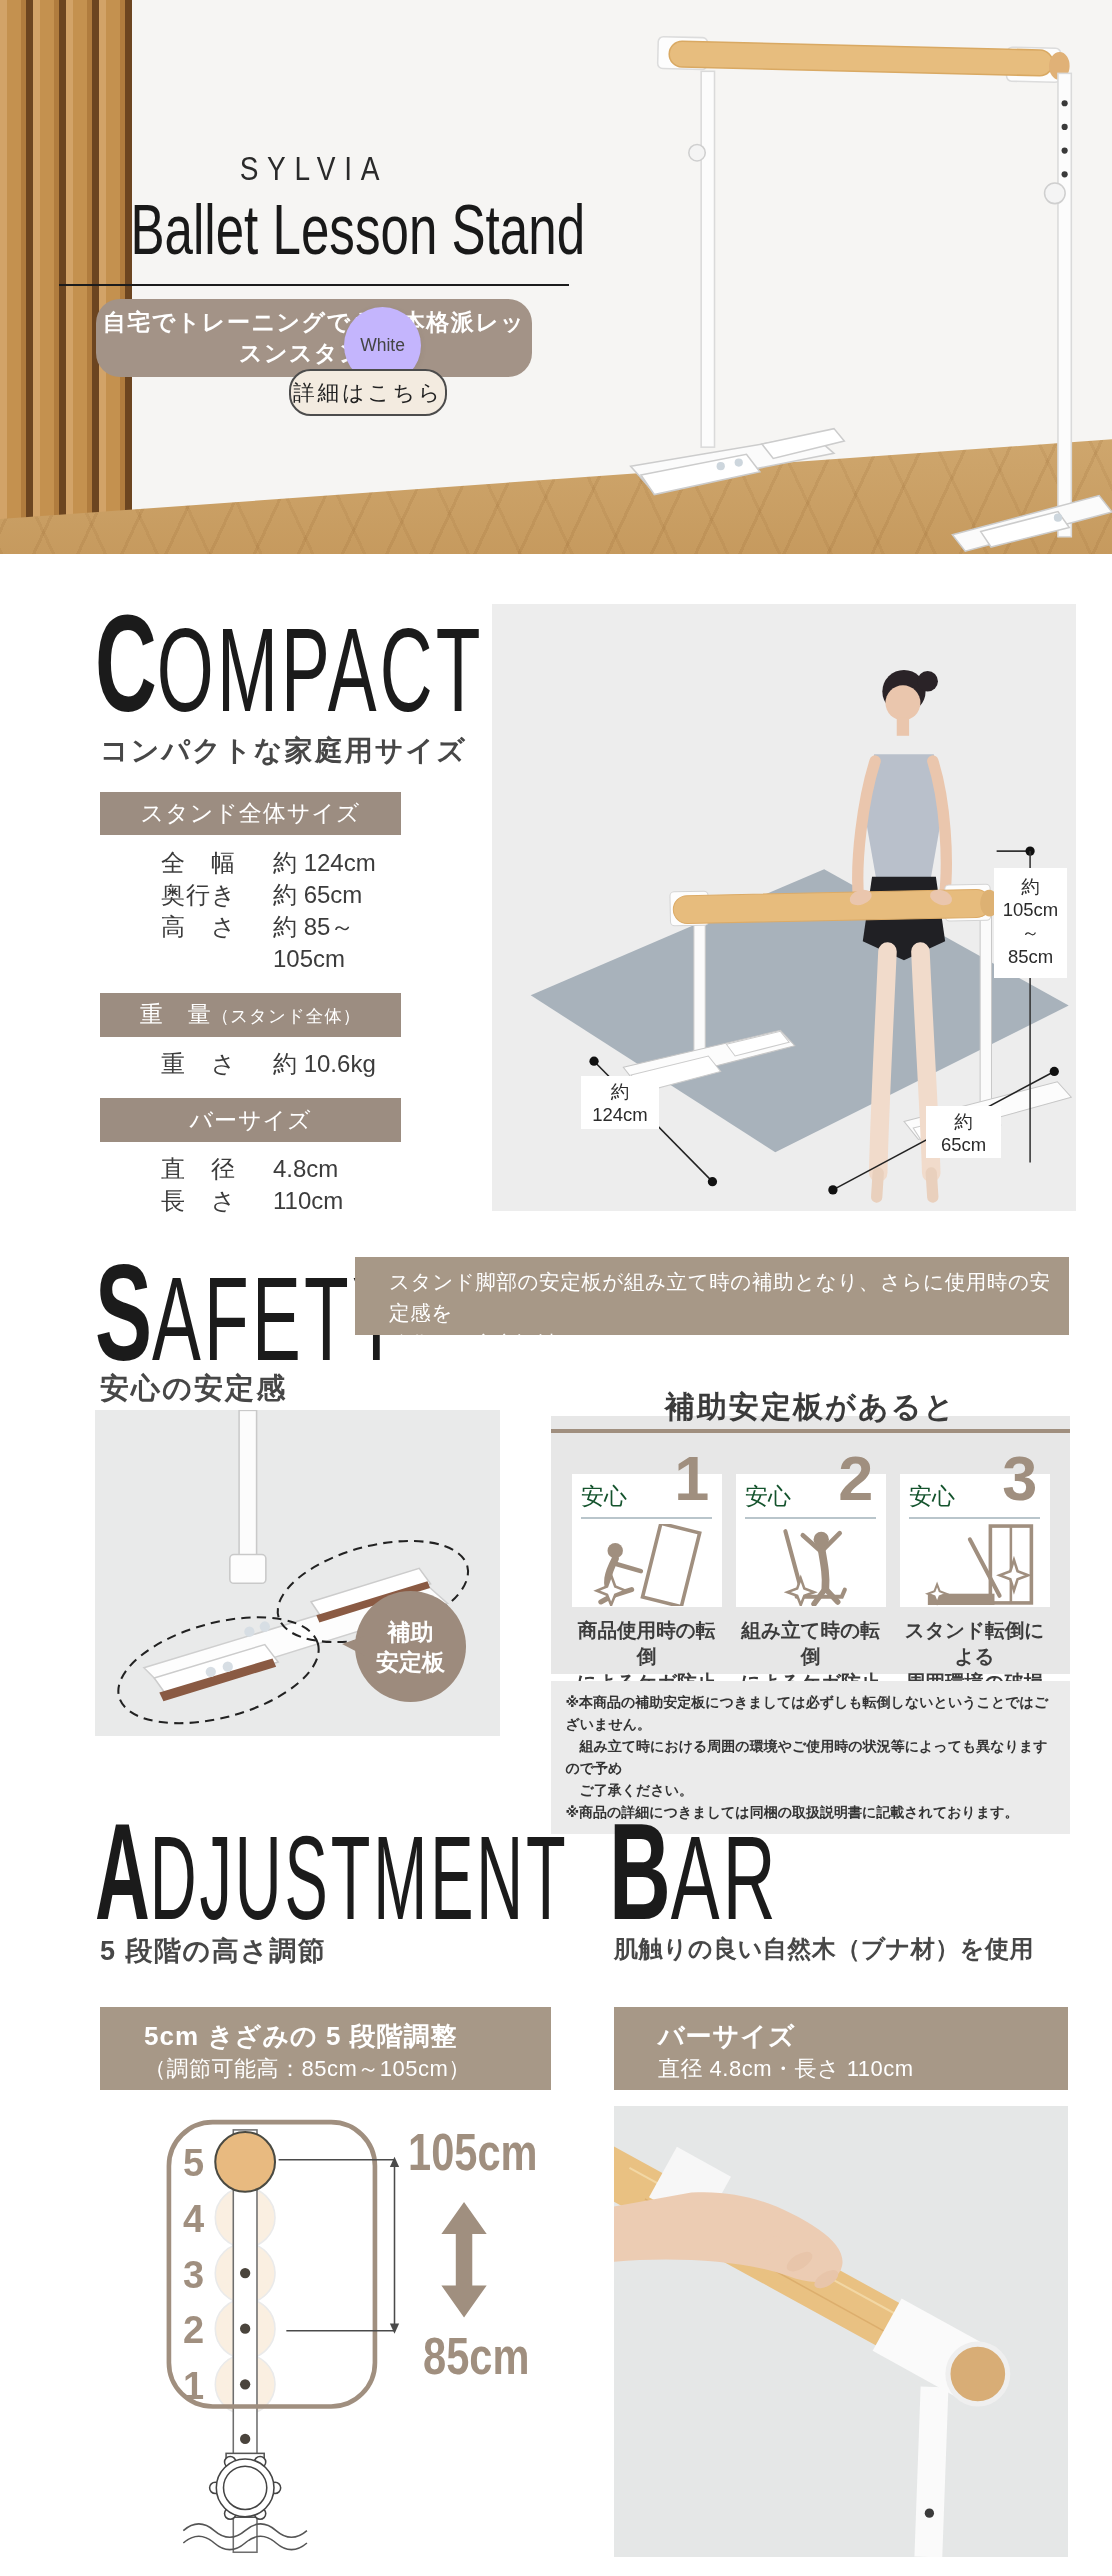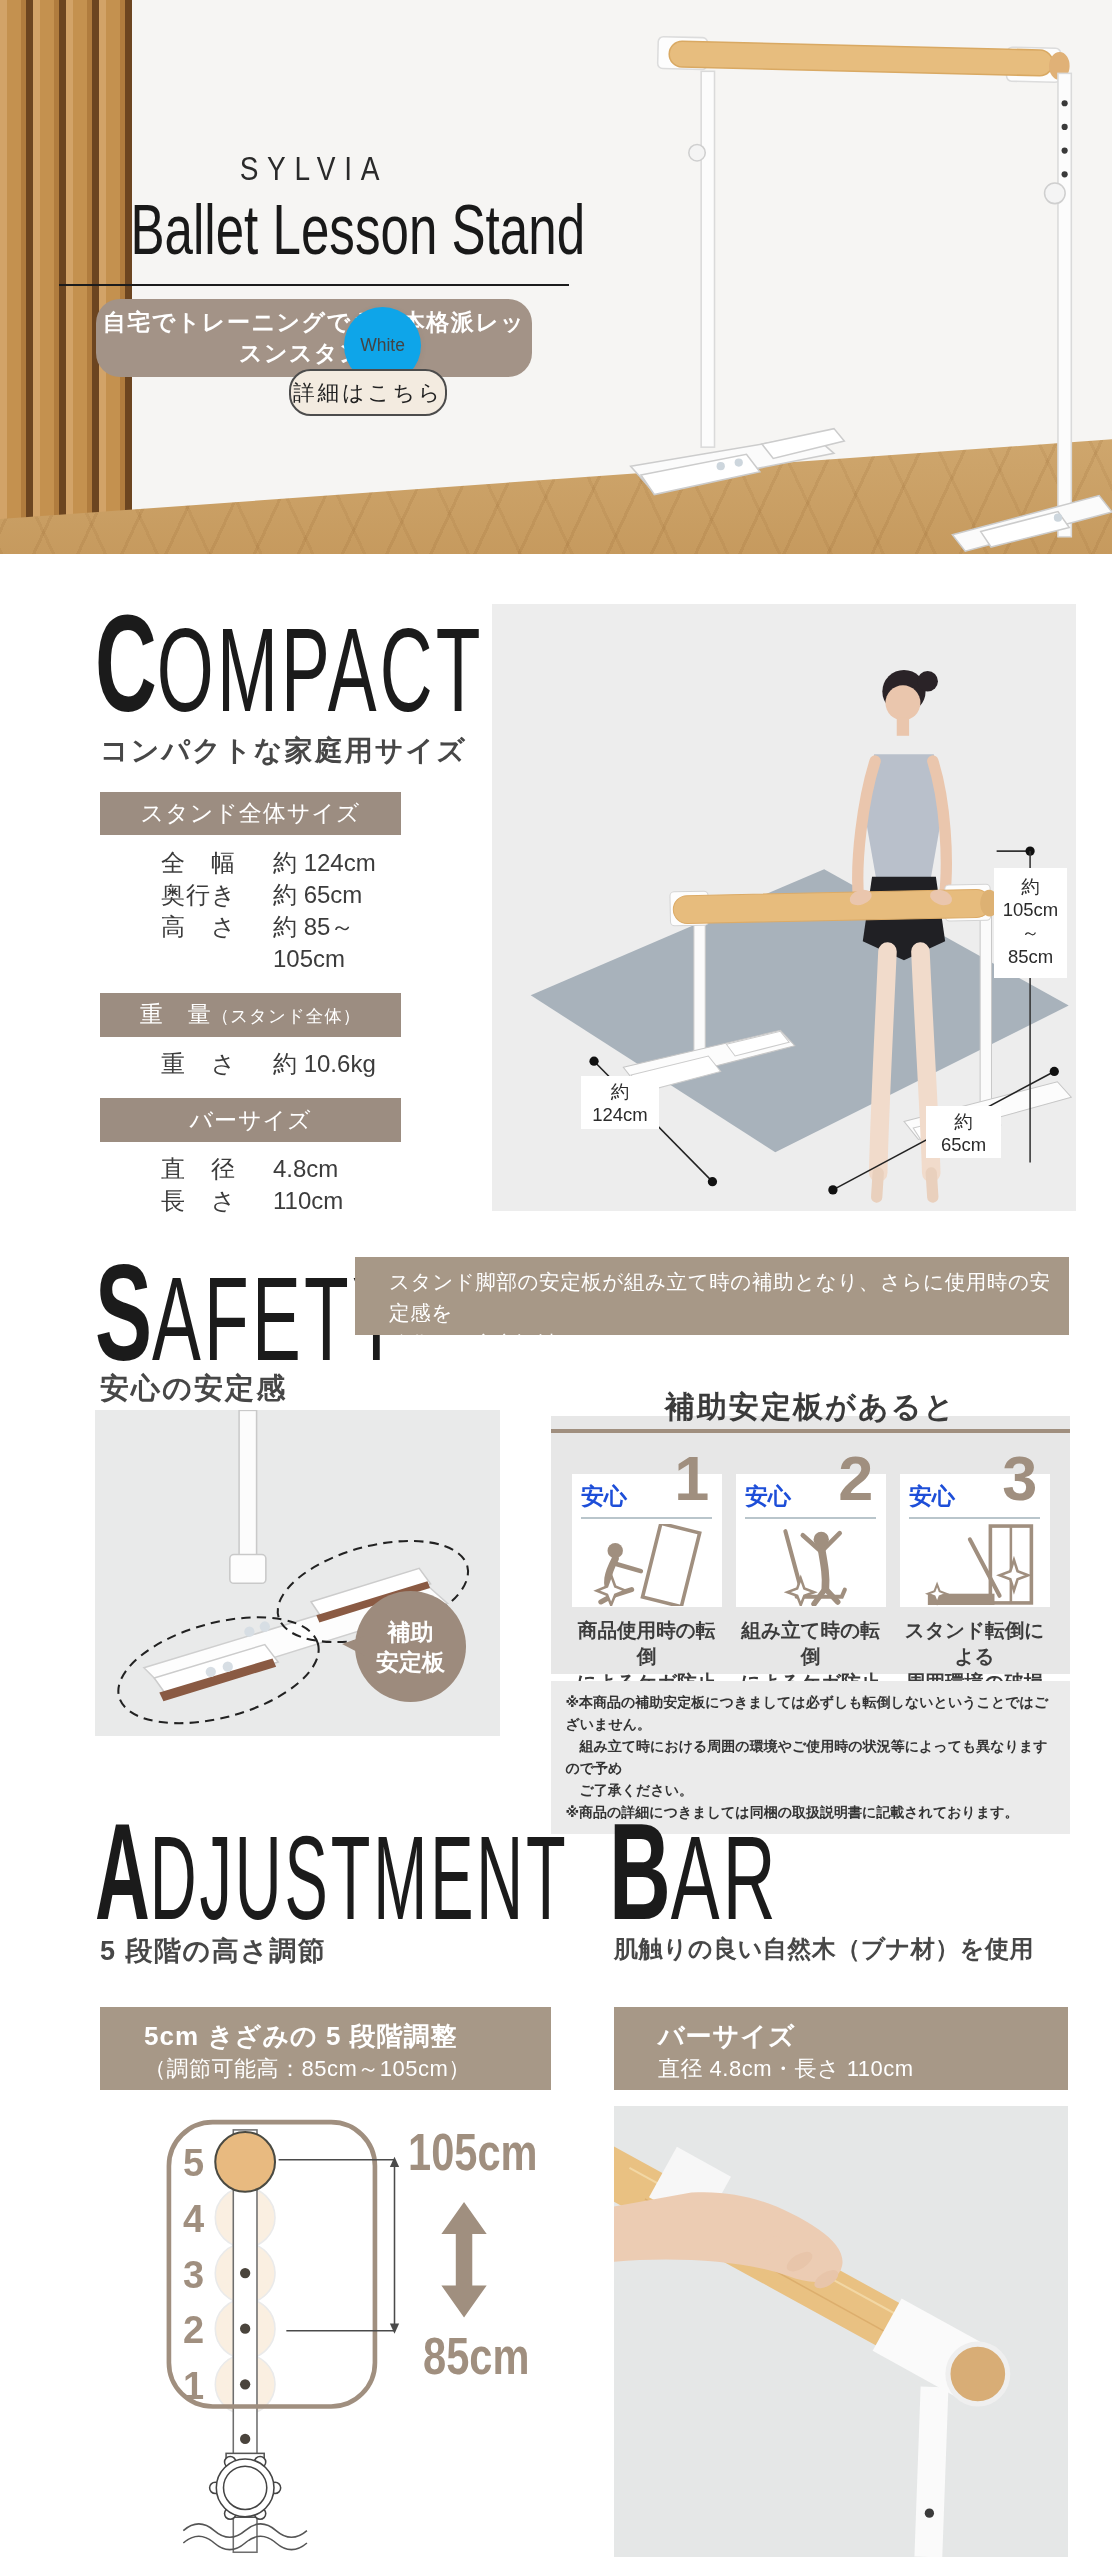--- a/index.html
+++ b/index.html
@@ -16,21 +16,21 @@
       repeating-linear-gradient(115deg,rgba(120,70,20,.10) 0 3.1px,rgba(0,0,0,0) 3.1px 40px),
       repeating-linear-gradient(65deg,rgba(120,70,20,.08) 0 3.1px,rgba(0,0,0,0) 3.1px 47px),
       linear-gradient(#cfa76e,#c69a5e);
     clip-path:polygon(0 86px,1113px 6.2px,1113px 121px,0 121px);}
   .hero-title{position:absolute;left:59px;top:150px;width:510px;text-align:center;}
   .brand{font-size:33px;letter-spacing:10.3px;color:#2a2a2a;transform:scaleX(.85);transform-origin:center;line-height:1.15;}
   .big-title{font-size:71px;color:#191919;white-space:nowrap;transform:scaleX(.72);transform-origin:center;line-height:1.1;margin-top:3.1px;}
   .title-rule{height:2.1px;background:#1c1c1c;margin-top:14.4px;}
   .tagline-pill{margin:13.4px auto 0;width:436px;background:#a39387;border-radius:24px;color:#fff;
     font-size:23px;font-weight:700;letter-spacing:1.5px;padding:8.2px 0;}
-  .white-circle{position:absolute;left:344px;top:307px;width:77px;height:77px;border-radius:50%;background:#0ea5e9;
+  .white-circle{position:absolute;left:344px;top:307px;width:77px;height:77px;border-radius:50%;background:#c4b5fd;
     display:flex;align-items:center;justify-content:center;font-size:17.5px;color:#444;box-shadow:0 2.1px 7.2px rgba(0,0,0,.06);}
   .cta-pill{position:absolute;left:289px;top:369px;width:154px;height:43px;background:#f3ebe0;border:2.1px solid #4c4c4c;
     border-radius:21.6px;display:flex;align-items:center;justify-content:center;font-size:21.6px;letter-spacing:3.1px;color:#222;cursor:pointer;}
 
   
   .sec-heading{position:absolute;white-space:nowrap;color:#1b1b1b;line-height:.92;transform:scaleX(.62);transform-origin:left bottom;}
   .sec-heading .init{font-size:138px;font-weight:700;}
   .sec-heading .rest{font-size:118px;font-weight:400;letter-spacing:5.2px;}
   .sec-heading.narrow{transform:scaleX(.55);}
   .sec-sub{position:absolute;font-weight:700;color:#474747;}
@@ -49,21 +49,21 @@
 
   
   .desc-box{position:absolute;left:355px;top:1257px;width:714px;height:78px;background:#a79887;color:#fff;
     font-size:20.6px;line-height:31px;padding:9.3px 0 0 34px;box-sizing:border-box;letter-spacing:0.5px;}
   .safety-panel{position:absolute;left:551px;top:1416px;width:519px;height:258px;background:#e7e7e7;}
   .panel-title{position:absolute;left:0;top:-29px;width:100%;text-align:center;font-size:30px;font-weight:700;color:#3a3a3a;letter-spacing:2.1px;}
   .panel-rule{position:absolute;left:0;top:13.4px;width:100%;height:4.1px;background:#a08f7f;}
   .cards-row{position:absolute;left:20.6px;top:58px;width:478px;display:flex;justify-content:space-between;}
   .safe-card{position:relative;width:150px;}
   .card-box{position:relative;background:#fff;height:133px;padding:7.2px 9.3px 0;box-sizing:border-box;}
-  .card-label{font-size:23px;font-weight:700;color:#1d4ed8;}
+  .card-label{font-size:23px;font-weight:400;color:#14532d;}
   .card-num{position:absolute;right:12.4px;top:-27px;font-size:63px;font-weight:700;color:#a08f7f;line-height:1;}
   .card-rule{height:1.5px;background:#b9c5cb;margin-top:5.2px;}
   .card-illu{display:block;margin:5.2px auto 0;}
   .card-caption{margin-top:10.3px;text-align:center;font-size:19.6px;line-height:26px;font-weight:700;color:#3c3c3c;}
   .card-note{text-align:center;font-size:13px;color:#3c3c3c;margin-top:2.1px;}
   .footnote-box{position:absolute;left:551px;top:1681px;width:519px;background:#ebebeb;
     font-size:14px;line-height:22px;color:#333;padding:10.3px 14.4px;box-sizing:border-box;font-weight:bold;}
 
   
   .badge{position:absolute;background:#9d8b7d;border-radius:50%;color:#fff;display:flex;flex-direction:column;

